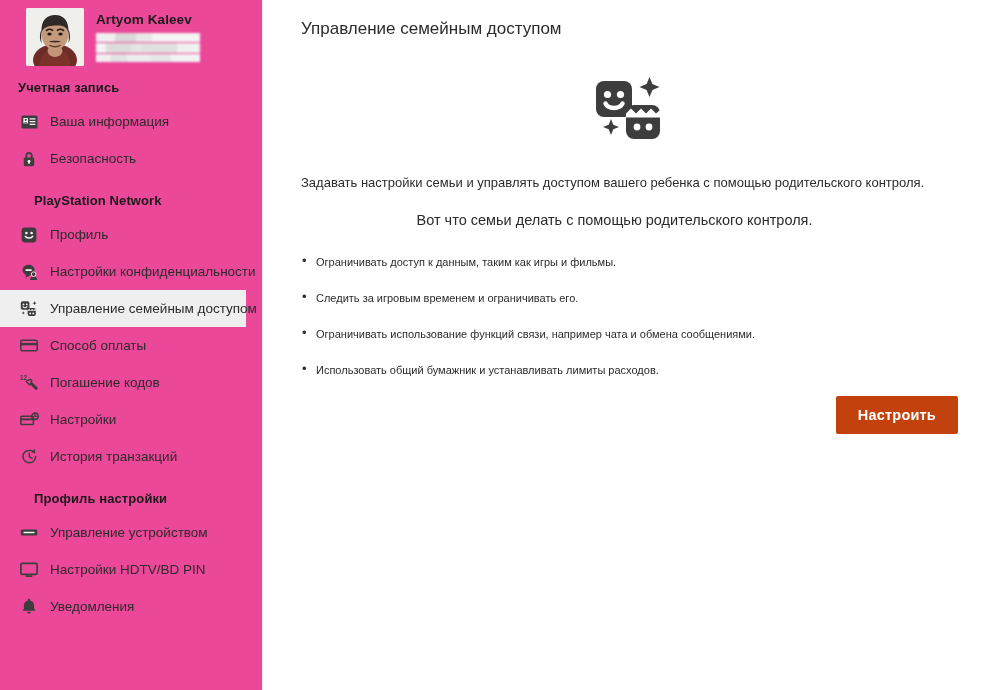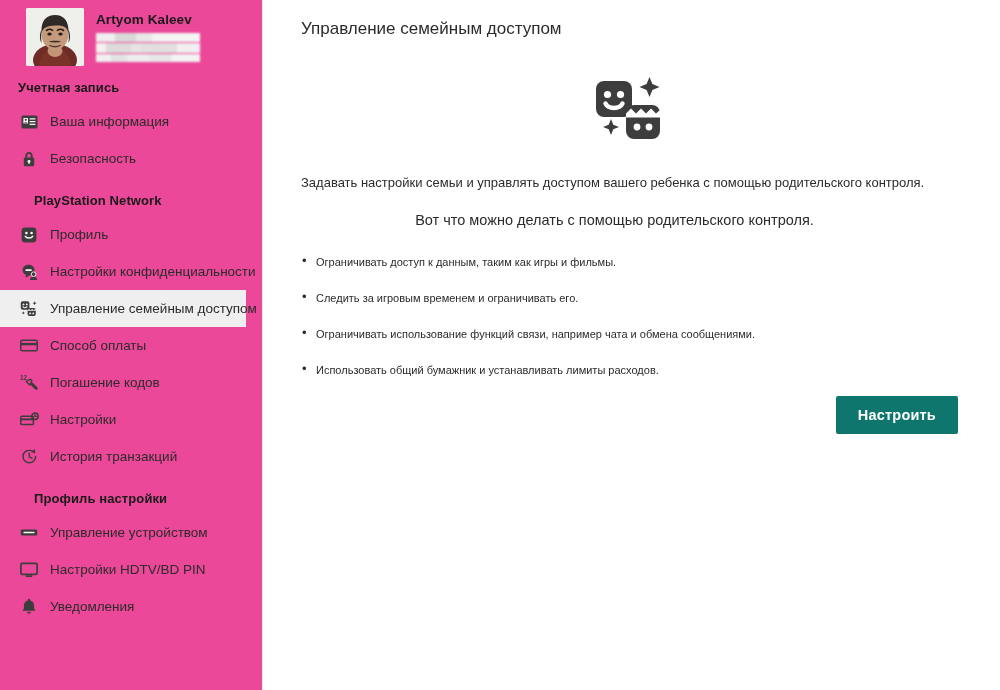--- a/index.html
+++ b/index.html
@@ -171,21 +171,21 @@
     font-size: 13px;
     color: #2b2b2b;
   }
   .action-row {
     display: flex;
     justify-content: flex-end;
     margin-top: 14px;
     padding-right: 4px;
   }
   .primary-button {
-    background: #0f766e;
+    background: #c2410c;
     color: #ffffff;
     font-size: 14.5px;
     font-weight: bold;
     border: none;
     border-radius: 2px;
     padding: 0 22px;
     height: 38px;
     min-width: 118px;
     cursor: pointer;
     font-family: "Liberation Sans", sans-serif;
@@ -396,21 +396,21 @@
           <path d="M11.5 28.5 C14.5 34.5 25.5 34.5 28.5 28.5" stroke="#ffffff" stroke-width="4.4" fill="none" stroke-linecap="round"></path>
           <path d="M32 38.5 L37 33.5 L42 38.5 L47 33.5 L52 38.5 L57 33.5 L62 38.5 L66 35 L66 42.5 L32 42.5 Z"></path>
           <circle cx="43" cy="52" r="3.4"></circle>
           <circle cx="55" cy="52" r="3.4"></circle>
         </g>
       </svg>
     </div>
 
     <p class="intro-text">Задавать настройки семьи и управлять доступом вашего ребенка с помощью родительского контроля.</p>
 
-    <p class="centered-line">Вот что можно делать с помощью родительского контроля.</p>
+    <p class="centered-line">Вот что семьи делать с помощью родительского контроля.</p>
 
     <ul class="bullets">
       <li>Ограничивать доступ к данным, таким как игры и фильмы.</li>
       <li>Следить за игровым временем и ограничивать его.</li>
       <li>Ограничивать использование функций связи, например чата и обмена сообщениями.</li>
       <li>Использовать общий бумажник и устанавливать лимиты расходов.</li>
     </ul>
 
     <div class="action-row">
       <button class="primary-button">Настроить</button>

